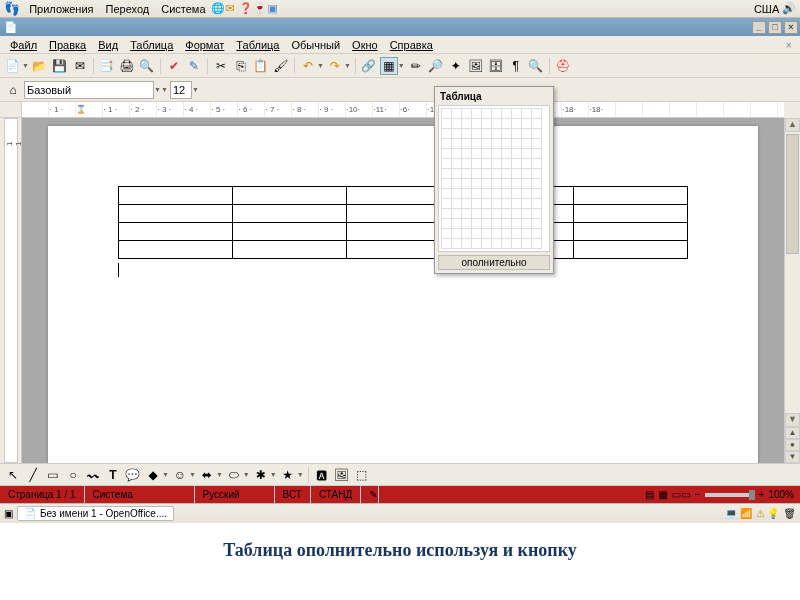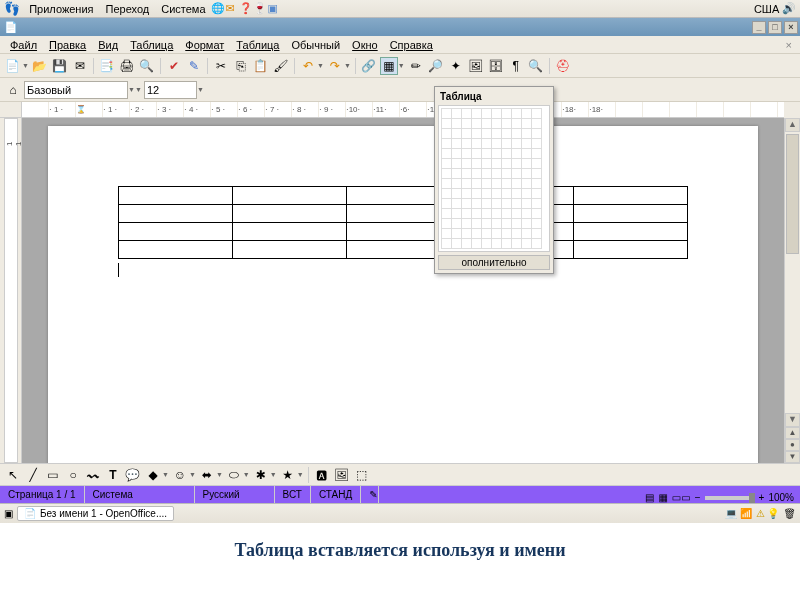--- a/index.html
+++ b/index.html
@@ -27,23 +27,23 @@
   .menubar .close-x { margin-left: auto; color: #888; padding: 0 4px; }
   
   
   .toolbar { height: 24px; background: #efebe2; border-bottom: 1px solid #d4cfc2; display: flex; align-items: center; padding: 0 4px; gap: 2px; }
   .tb-btn { width: 18px; height: 18px; display: flex; align-items: center; justify-content: center; border: 1px solid transparent; font-size: 12px; }
   .tb-sep { width: 1px; height: 16px; background: #ccc; margin: 0 2px; }
   .tb-dropdown-arrow { font-size: 7px; color: #666; margin-left: -2px; }
   
   
   .fmt-select { height: 18px; border: 1px solid #b0ada3; background: #fff; font-size: 11px; padding: 0 2px; }
-  .style-sel { width: 104px; }
+  .style-sel { width: 130px; }
   .font-sel { width: 130px; }
-  .size-sel { width: 53px; }
+  .size-sel { width: 22px; }
   
   
   .ruler-corner { width: 22px; height: 16px; background: #efebe2; border-right: 1px solid #ccc; border-bottom: 1px solid #ccc; }
   .ruler-h { height: 16px; background: #efebe2; border-bottom: 1px solid #ccc; position: relative; overflow: hidden; flex: 1; }
   .ruler-h-inner { position: absolute; left: 0; right: 0; height: 100%; background: repeating-linear-gradient(90deg, #fff 0, #fff 26px, #efebe2 26px, #efebe2 27px); font-size: 8px; color: #555; display: flex; align-items: center; padding-left: 27px; }
   .ruler-h-inner span { width: 27px; text-align: left; }
   .ruler-row { display: flex; }
   
   
   .doc-area { display: flex; height: 345px; background: #a9a9a9; }
@@ -58,21 +58,21 @@
   .vscroll { width: 16px; background: #efebe2; border-left: 1px solid #ccc; display:flex; flex-direction:column; }
   .vscroll .arrow { height:14px; text-align:center; font-size:9px; color:#666; background:#e3dfd3; border:1px solid #ccc; }
   .vscroll .track { flex:1; background:#efebe2; position:relative; }
   .vscroll .thumb { position:absolute; left:1px; right:1px; top:2px; height:120px; background:#d6d1c3; border:1px solid #bbb; }
   .vscroll .navbtn { height:12px; background:#e3dfd3; border:1px solid #ccc; font-size:8px; text-align:center; color:#555; }
   
   
   .draw-toolbar { height: 22px; background: #efebe2; border-top: 1px solid #ccc; display: flex; align-items: center; padding: 0 4px; gap: 2px; }
   
   
-  .statusbar { height: 18px; background: #8b5cf6; border-top: 1px solid #ccc; display: flex; align-items: flex-end; font-size: 10px; }
+  .statusbar { height: 18px; background: #b91c1c; border-top: 1px solid #ccc; display: flex; align-items: center; font-size: 10px; }
   .status-cell { border-right: 1px solid #ccc; padding: 0 8px; height: 100%; display: flex; align-items: center; }
   .status-right { margin-left: auto; display: flex; align-items: center; gap: 4px; padding: 0 6px; }
   .zoom-slider { width: 50px; height: 4px; background: #ccc; position: relative; }
   .zoom-slider::after { content:''; position:absolute; right:0; top:-3px; width:6px; height:10px; background:#888; }
   
   
   .taskbar { height: 20px; background: linear-gradient(#f0ede5,#e6e2d8); border-top: 1px solid #bbb; display: flex; align-items: center; padding: 0 4px; gap: 4px; font-size: 10px; }
   .task-btn { background: #fff; border: 1px solid #bbb; padding: 1px 6px; border-radius: 2px; display: flex; align-items: center; gap: 3px; }
   .taskbar .tray { margin-left: auto; display: flex; gap: 3px; }
   
@@ -508,13 +508,13 @@
               <td></td>
             </tr>
       </tbody>
         </table>
     </div>
     <button class="more-btn">ополнительно</button>
   </div>
 
 </div>
 
-<div class="caption">Таблица вставляется используя и имени</div>
+<div class="caption">Таблица ополнительно используя и кнопку</div>
 
 </body></html>

